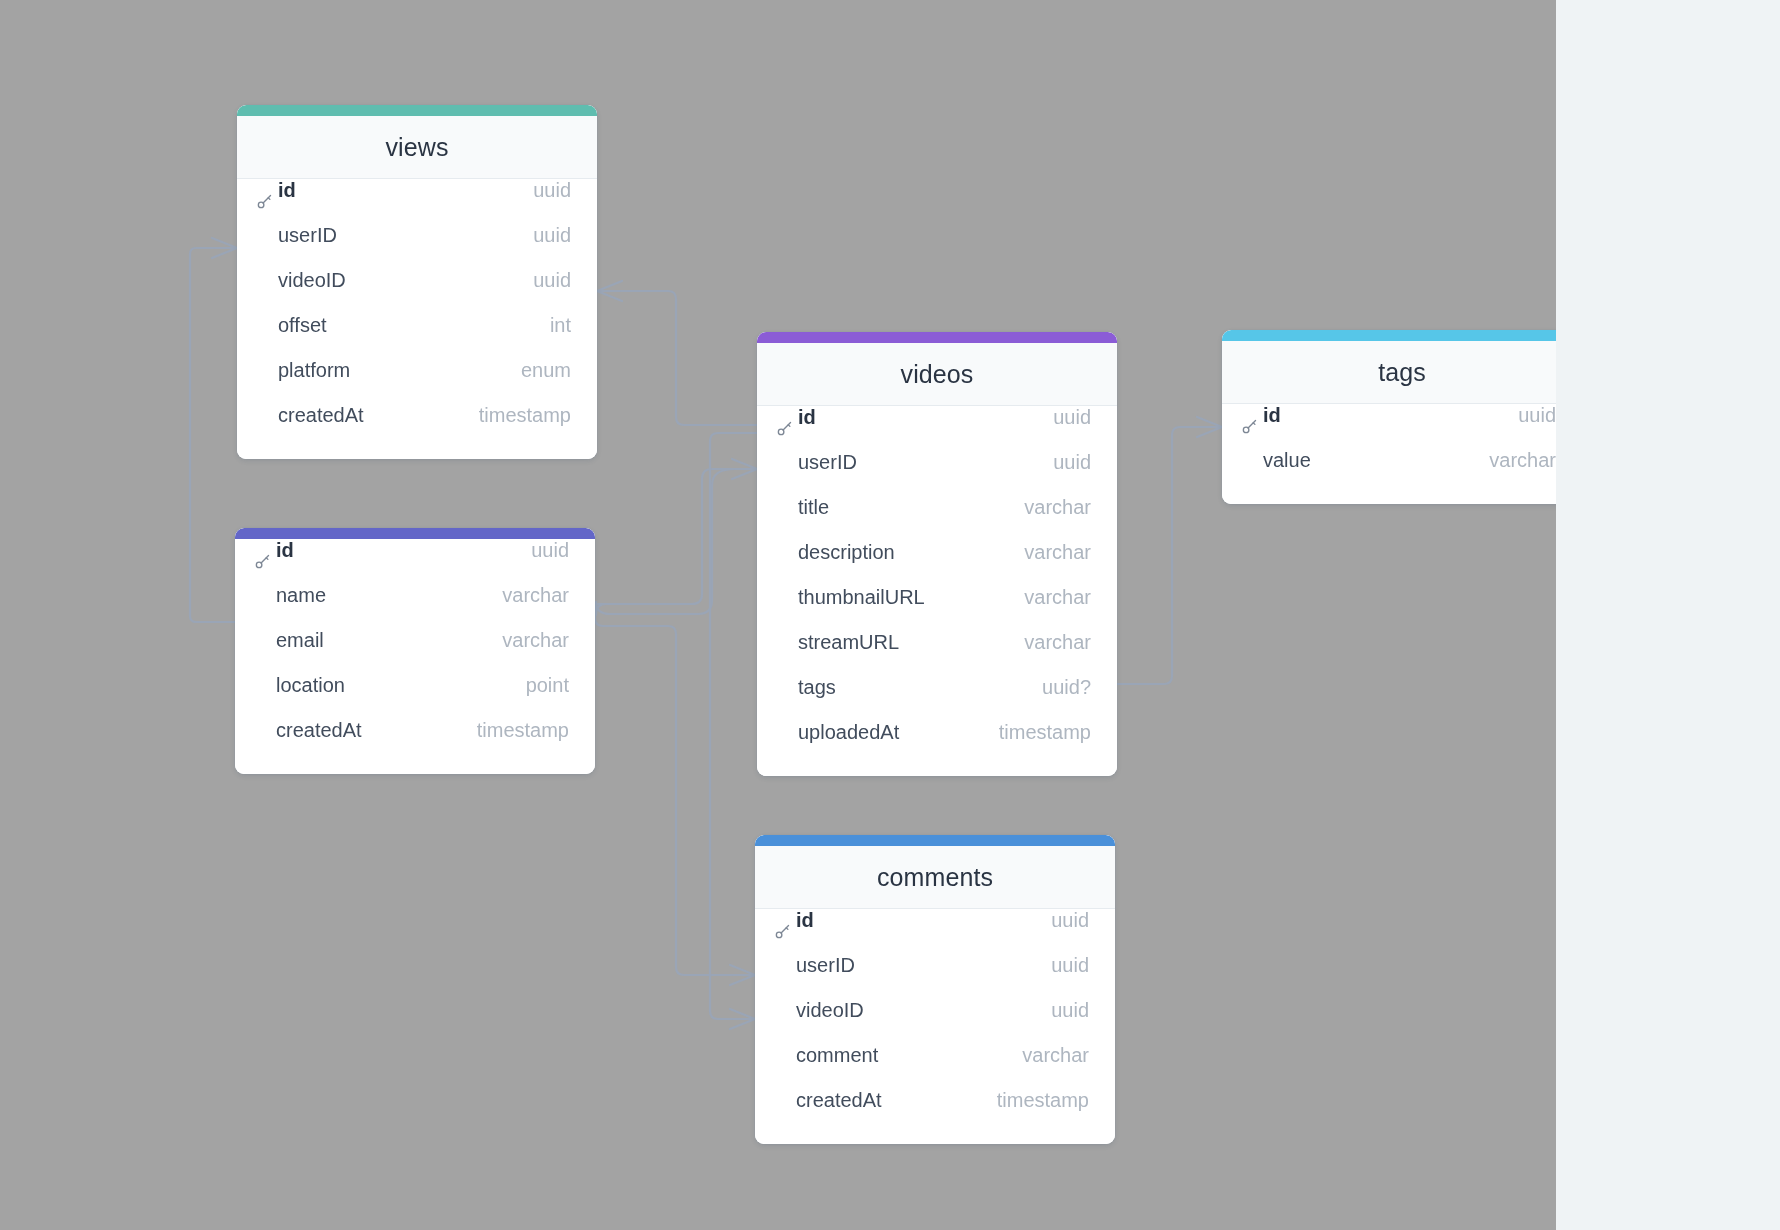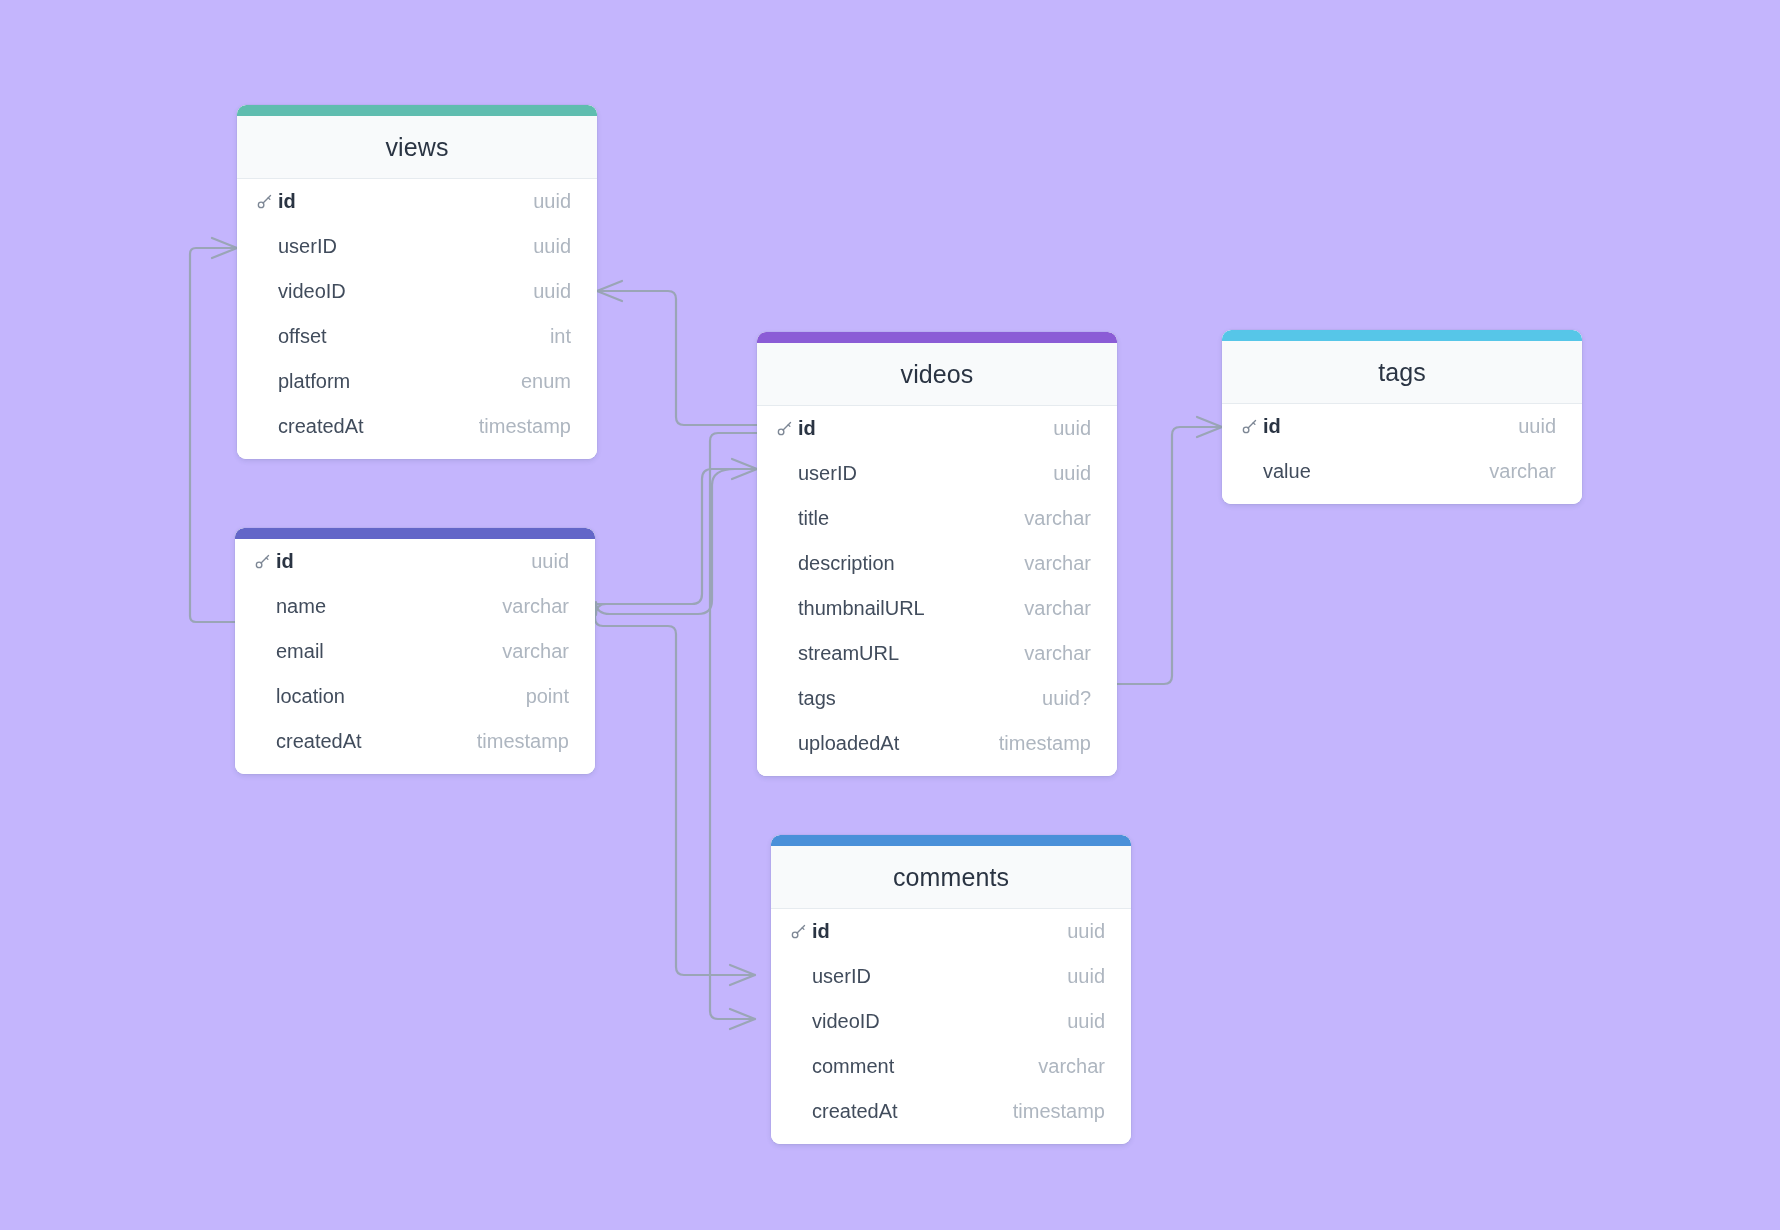--- a/index.html
+++ b/index.html
@@ -3,23 +3,23 @@
 <meta charset="utf-8">
 <title>ER Diagram</title>
 <style>
   html, body {
     margin: 0;
     padding: 0;
     background: #eff3f5;
   }
   #canvas {
     position: relative;
-    width: 1780px;
+    width: 1556px;
     height: 1230px;
-    background: #c4b5fd;
+    background: #a3a3a3;
     font-family: "Liberation Sans", sans-serif;
     overflow: hidden;
   }
   #edges {
     position: absolute;
     left: 0;
     top: 0;
     width: 1780px;
     height: 1230px;
     pointer-events: none;
@@ -48,21 +48,20 @@
     border-bottom: 1px solid #e6ebef;
     letter-spacing: .1px;
   }
   .fields {
     padding: 0 0 10px 0;
     background: #ffffff;
   }
   .field-row {
     height: 45px;
     display: flex;
-    align-items: center;
     padding: 0 26px 0 19px;
     box-sizing: border-box;
   }
   .key-slot {
     width: 22px;
     min-width: 22px;
     display: flex;
     align-items: center;
     justify-content: flex-start;
   }
@@ -261,21 +260,21 @@
             <span class="field-name pk">id</span>
             <span class="field-type">uuid</span>
           </div>
           <div class="field-row">
             <span class="key-slot"></span>
             <span class="field-name">value</span>
             <span class="field-type">varchar</span>
           </div>
         </div>
       </div>
-      <div class="table-card" style="left: 771px; top: 835px;">
+      <div class="table-card" style="left: 755px; top: 835px;">
         <div class="accent-bar" style="background: rgb(74, 144, 217);"></div>
         <div class="table-title">comments</div>
         <div class="fields">
           <div class="field-row">
             <span class="key-slot key-icon">
               <svg width="17" height="17" viewBox="0 0 24 24" fill="none" stroke="#7d8795" stroke-width="1.9" stroke-linecap="round" stroke-linejoin="round">
                 <circle cx="7.2" cy="16.8" r="3.9"></circle>
                 <line x1="10" y1="14" x2="20.5" y2="3.5"></line>
                 <line x1="17.3" y1="6.7" x2="19.6" y2="9"></line>
               </svg>

